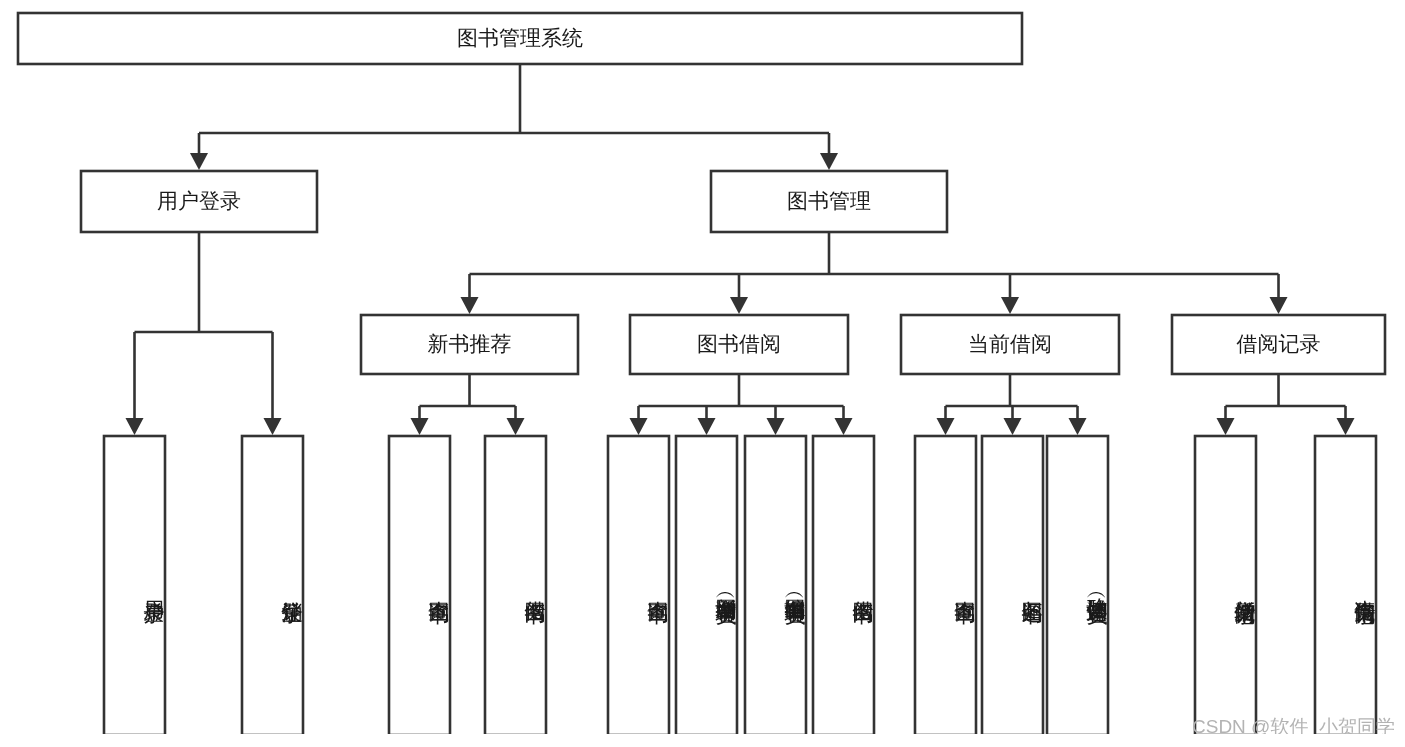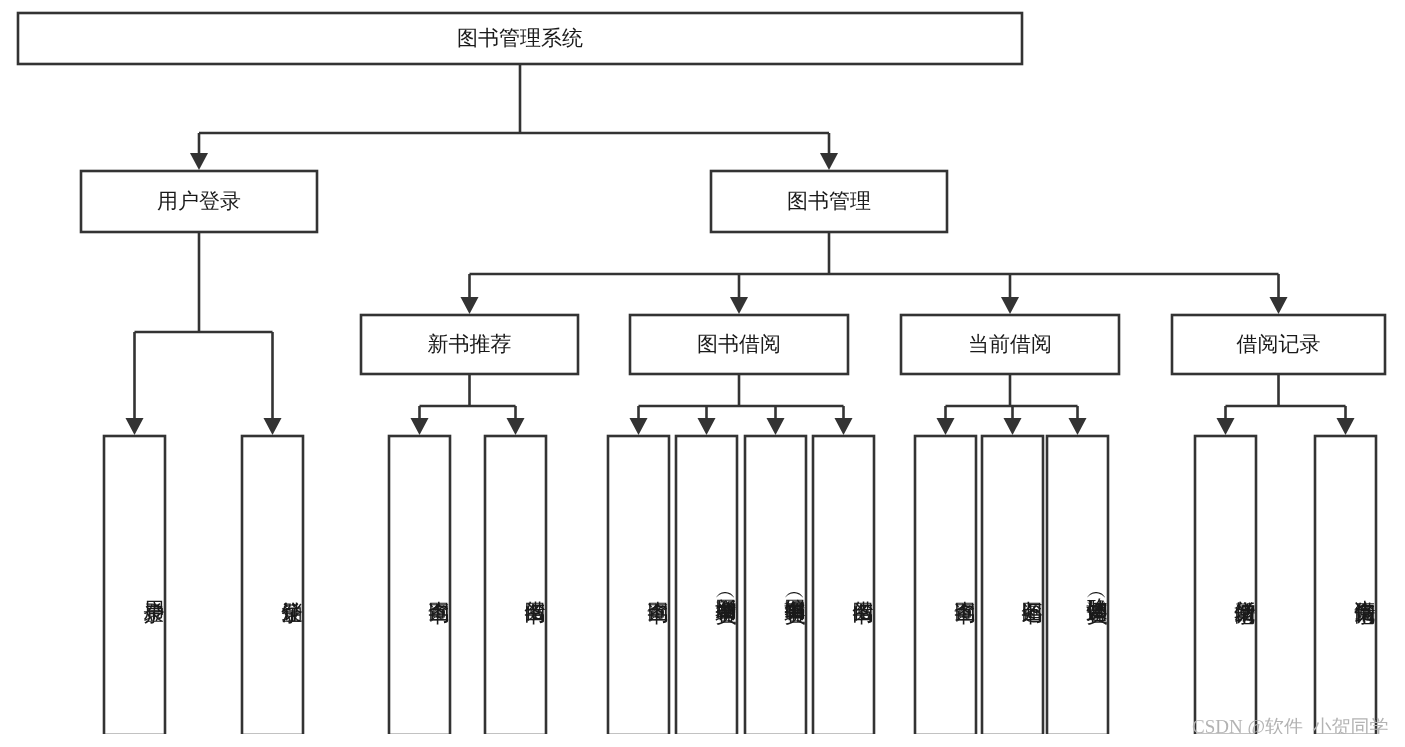--- a/index.html
+++ b/index.html
@@ -58,21 +58,21 @@
     color: #1a1a1a;
     letter-spacing: 1px;
     white-space: nowrap;
     display: flex;
     align-items: flex-start;
     justify-content: center;
     pointer-events: none;
   }
   .watermark {
     position: absolute;
-    font-family: Liberation Serif, serif;
+    font-family: Liberation Sans, sans-serif;
     font-size: 19px;
     color: #b3b3b3;
     white-space: nowrap;
   }
 </style>
 </head>
 <body>
 
 <div id="diagram-root">
 

